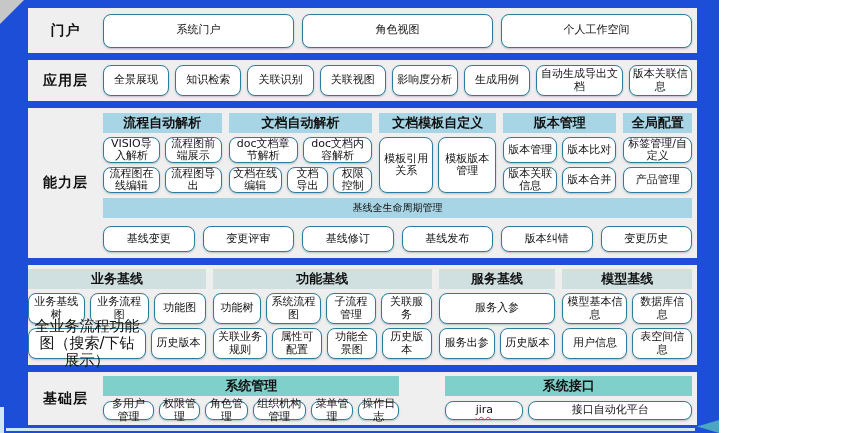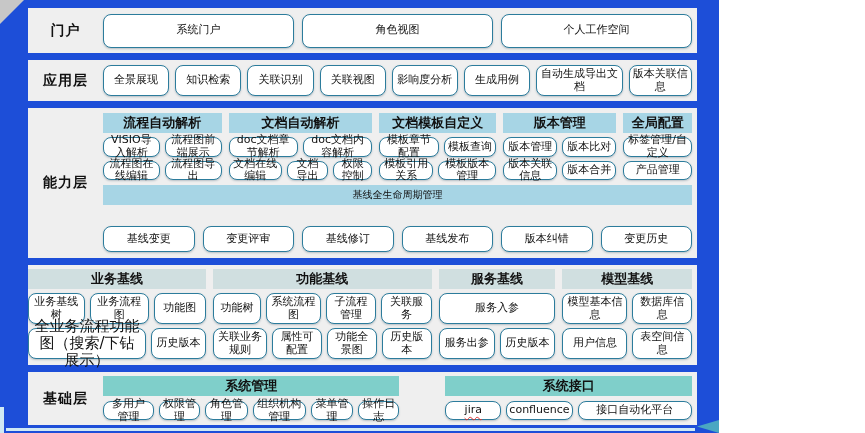--- a/index.html
+++ b/index.html
@@ -31,21 +31,21 @@
   .group{display:flex;flex-direction:column;gap:4px;min-width:0}
   .group-header{height:20px;flex:0 0 20px;display:flex;align-items:center;justify-content:center;
                 font-weight:bold;font-size:13px;white-space:nowrap}
   .cap-header,.baseline-header{background:#a7d5e5}
   .knw-header{background:#d0dfe0}
   .fnd-header{background:#7fcfca}
   .btn-row{display:flex;gap:5px;flex:1;min-height:0}
   .btn-row .btn{flex:1}
   .baseline-header{height:20px;flex:0 0 20px;margin-top:5px;display:flex;align-items:center;
                    justify-content:center;font-weight:normal;font-size:10px}
-  .baseline-row{display:flex;gap:8px;height:26px;flex:0 0 26px;margin-top:21px}
+  .baseline-row{display:flex;gap:8px;height:26px;flex:0 0 26px;margin-top:8px}
   .baseline-row .btn{flex:1}
   .knw-content{padding-top:4px;padding-bottom:6px}
   .knw-groups{display:flex;gap:7px;flex:1;min-height:0}
   .fnd-content{padding-top:4px;padding-bottom:5px}
   .fnd-groups{display:flex;flex:1;min-height:0}
   .fnd-groups .group{gap:5px}
   .fnd-spacer{flex:0 0 46px}
   .wavy{text-decoration:underline wavy #e0312e 1px;text-underline-offset:3px}
   .bottom-line{position:absolute;left:6px;right:24px;bottom:2px;height:3px;background:#cfe9f4}
   .left-strip{position:absolute;left:0;bottom:0;width:4px;height:26px;background:#cfe9f4}
@@ -107,24 +107,20 @@
           <div class="btn-row">
             <div class="btn" style="flex:1.45">文档在线编辑</div>
             <div class="btn" style="flex:1.05">文档导出</div>
             <div class="btn">权限控制</div>
           </div>
         </div>
 
         <div class="group" style="flex:148">
           <div class="group-header cap-header">文档模板自定义</div>
           <div class="btn-row">
-            <div class="btn" style="flex:1.15">模板章节配置</div>
-            <div class="btn">模板查询</div>
-          </div>
-          <div class="btn-row">
             <div class="btn">模板引用关系</div>
             <div class="btn" style="flex:1.1">模板版本管理</div>
           </div>
         </div>
 
         <div class="group" style="flex:143">
           <div class="group-header cap-header">版本管理</div>
           <div class="btn-row">
             <div class="btn">版本管理</div>
             <div class="btn">版本比对</div>
@@ -235,21 +231,20 @@
             <div class="btn">操作日志</div>
           </div>
         </div>
 
         <div class="fnd-spacer"></div>
 
         <div class="group" style="flex:312">
           <div class="group-header fnd-header">系统接口</div>
           <div class="btn-row">
             <div class="btn wavy" style="flex:0.9">jira</div>
-            <div class="btn" style="flex:1.1">confluence</div>
             <div class="btn" style="flex:2">接口自动化平台</div>
           </div>
         </div>
 
       </div>
     </div>
   </div>
 
   <div class="bottom-line"></div>
   <div class="left-strip"></div>

